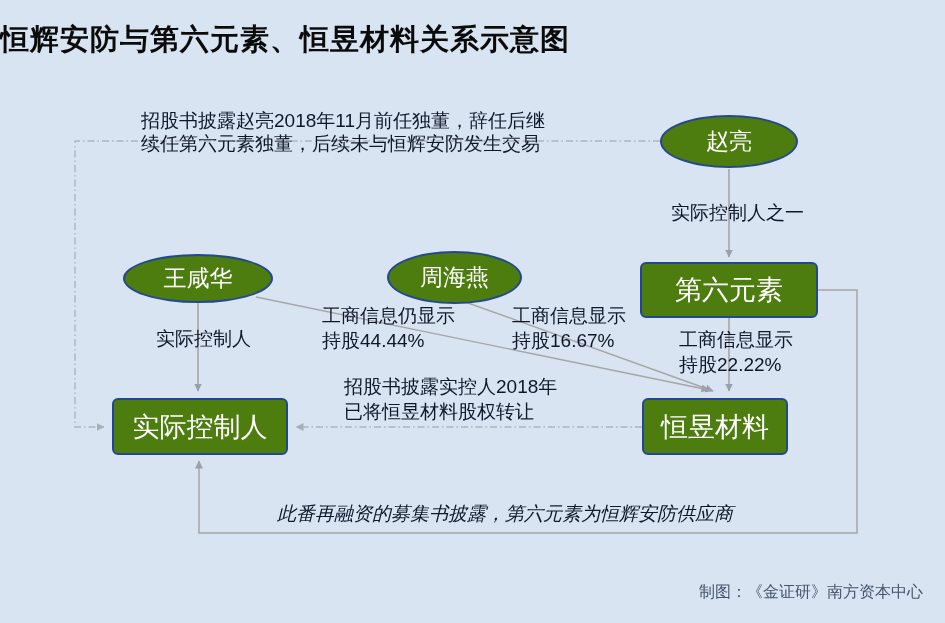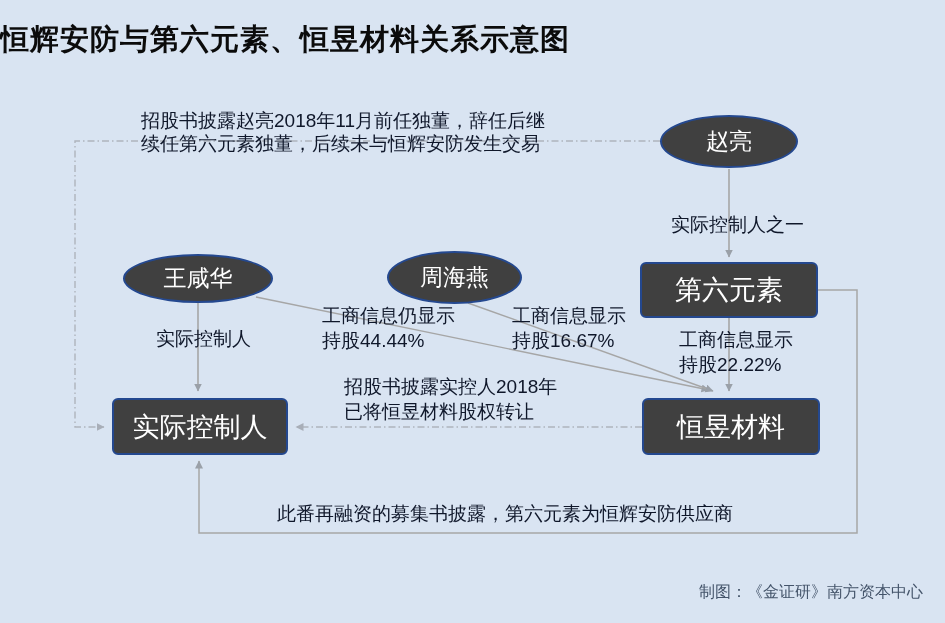--- a/index.html
+++ b/index.html
@@ -9,21 +9,21 @@
     font-family:"Liberation Sans","DejaVu Sans",sans-serif;
   }
   .stage{position:absolute;inset:0;}
   svg.wires{position:absolute;left:0;top:0;width:945px;height:623px;}
   .title{
     position:absolute;left:0;top:20px;width:945px;
     font-size:29px;font-weight:700;color:#0b0b0b;letter-spacing:1px;
   }
   .node{
     position:absolute;display:flex;align-items:center;justify-content:center;
-    background:#404040;border:2px solid #24488f;color:#ffffff;
+    background:#4d7c0f;border:2px solid #24488f;color:#ffffff;
     box-sizing:border-box;
   }
   .node.rect{border-radius:6px;font-size:27px;}
   .node.ellipse{border-radius:50%;font-size:23px;}
   .label{
     position:absolute;color:#0f172a;font-size:19px;line-height:1.22;
     white-space:pre-line;
   }
   .label.small2{line-height:1.3;}
   .footer{
@@ -73,44 +73,44 @@
   </div>
 
   <div class="node ellipse" style="left:123px;top:254px;width:150px;height:49px;">
     <span>王咸华</span>
   </div>
 
   <div class="node rect" style="left:640px;top:262px;width:178px;height:56px;">
     <span>第六元素</span>
   </div>
 
-  <div class="node rect" style="left:642px;top:398px;width:178px;height:57px;">
+  <div class="node rect" style="left:642px;top:398px;width:146px;height:57px;">
     <span>恒昱材料</span>
   </div>
 
   <div class="node rect" style="left:112px;top:398px;width:176px;height:57px;">
     <span>实际控制人</span>
   </div>
 
   <div class="label" style="left:141px;top:109px;">招股书披露赵亮2018年11月前任独董，辞任后继
 续任第六元素独董，后续未与恒辉安防发生交易</div>
 
-  <div class="label" style="left:671px;top:201px;margin-top:12px;">实际控制人之一</div>
+  <div class="label" style="left:671px;top:201px;">实际控制人之一</div>
 
   <div class="label" style="left:156px;top:327px;">实际控制人</div>
 
   <div class="label small2" style="left:322px;top:304px;">工商信息仍显示
 持股44.44%</div>
 
   <div class="label small2" style="left:512px;top:304px;">工商信息显示
 持股16.67%</div>
 
   <div class="label small2" style="left:679px;top:328px;">工商信息显示
 持股22.22%</div>
 
   <div class="label small2" style="left:344px;top:375px;">招股书披露实控人2018年
 已将恒昱材料股权转让</div>
 
-  <div class="label" style="left:277px;top:502px;">此番再融资的募集书披露，第六元素为恒辉安防供应商</div>
+  <div class="label" style="left:277px;top:502px;font-style:italic;">此番再融资的募集书披露，第六元素为恒辉安防供应商</div>
 
   <div class="footer">制图：《金证研》南方资本中心</div>
 
 </div>
 
 </body></html>

